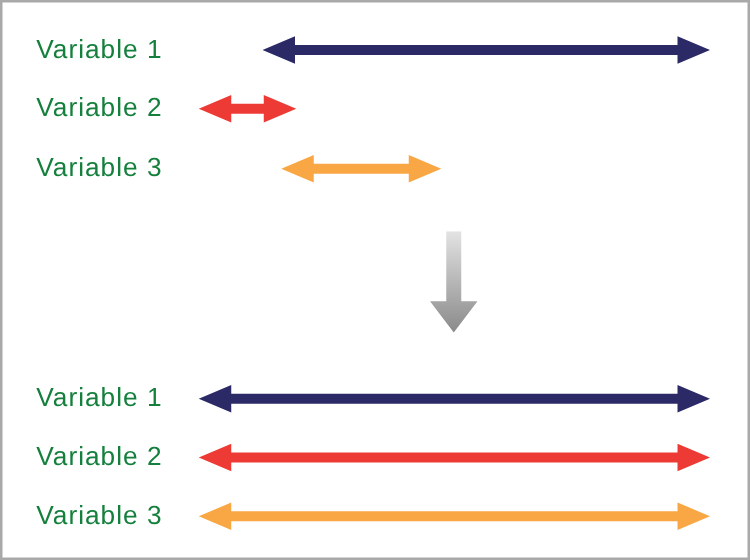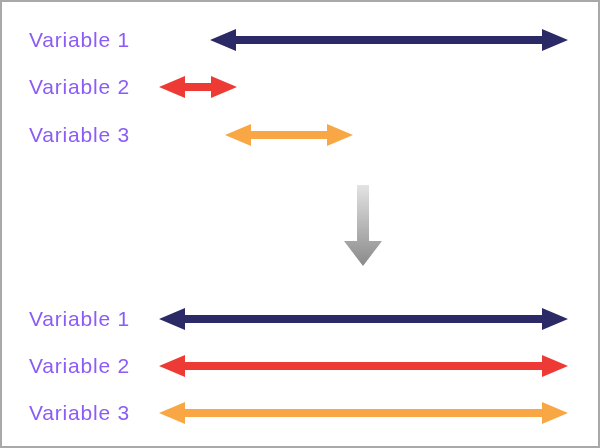--- a/index.html
+++ b/index.html
@@ -11,21 +11,21 @@
     background: #ffffff;
     border: 2px solid #a9a9a9;
     font-family: "Liberation Sans", sans-serif;
     overflow: hidden;
   }
   .var-label {
     position: absolute;
     left: 27px;
     font-size: 21px;
     letter-spacing: 0.8px;
-    color: #8b5cf6;
+    color: #15803d;
     line-height: 28px;
     white-space: nowrap;
   }
   .range-arrow { position: absolute; display: block; }
   .down-arrow { position: absolute; left: 342px; top: 183px; display: block; }
 </style>
 </head>
 <body>
 
 <div class="canvas" style="border-color: rgb(169, 169, 169);">

